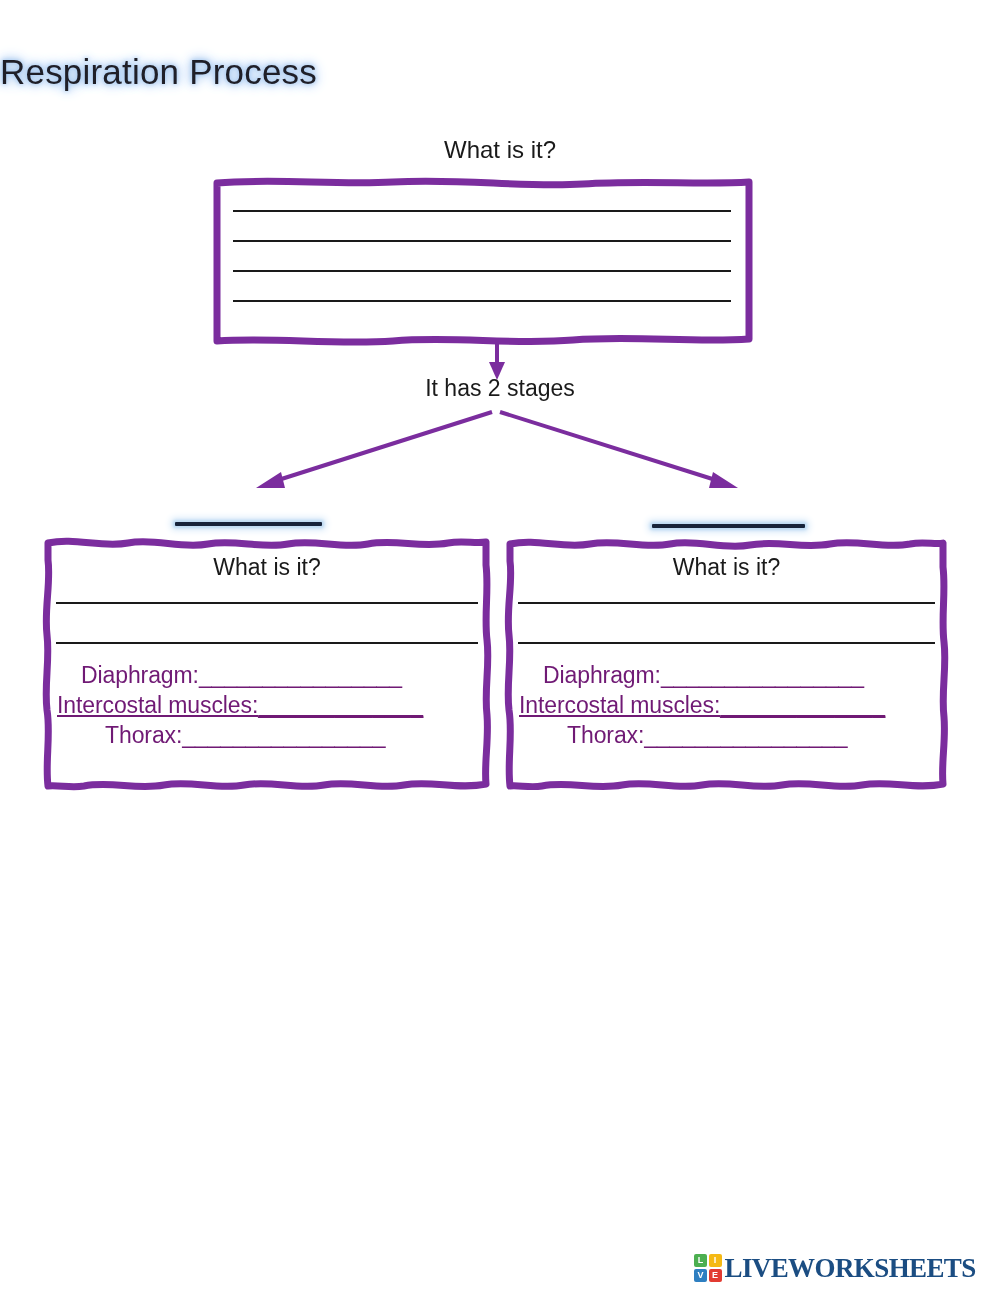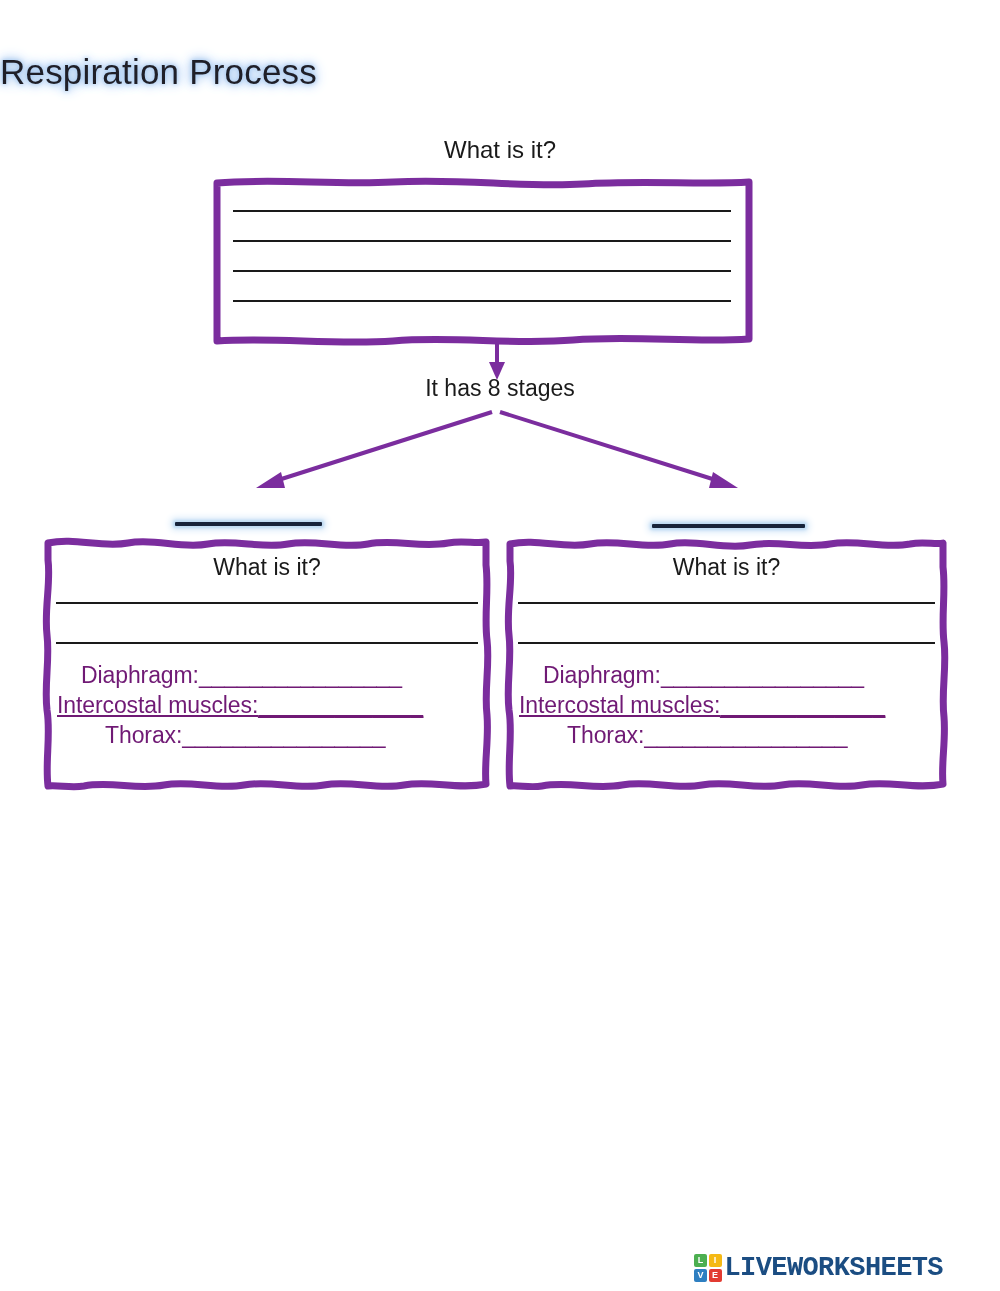--- a/index.html
+++ b/index.html
@@ -194,21 +194,21 @@
     font-size: 9px;
     font-weight: 700;
     font-family: "Liberation Sans", sans-serif;
     line-height: 1;
   }
   .lw-word {
     font-size: 27px;
     font-weight: 700;
     color: #1b4d82;
     letter-spacing: -0.6px;
-    font-family: Liberation Mono, monospace;
+    font-family: Liberation Serif, serif;
   }
 </style>
 </head>
 <body>
 
 <div class="page">
 
   <div class="title">Respiration Process</div>
 
   <div class="top-question">What is it?</div>
@@ -245,21 +245,21 @@
       <line x1="492" y1="76" x2="272" y2="146" stroke="#7B2D9E" stroke-width="4"></line>
       <polygon points="256,152 281,136 285,152" fill="#7B2D9E"></polygon>
     </g>
 
     <g>
       <line x1="500" y1="76" x2="722" y2="146" stroke="#7B2D9E" stroke-width="4"></line>
       <polygon points="738,152 713,136 709,152" fill="#7B2D9E"></polygon>
     </g>
   </svg>
 
-  <div class="stage-label">It has 8 stages</div>
+  <div class="stage-label">It has 2 stages</div>
 
   <div class="blank-line" id="blank-left"></div>
   <div class="blank-line" id="blank-right"></div>
 
   <div class="wavybox" id="left-box">
     <svg class="frame" viewBox="0 0 448 257" preserveAspectRatio="none">
       <path d="M5,8
                C 32,2 58,13 85,8
                C 112,3 138,14 165,9
                C 192,4 218,14 245,9

